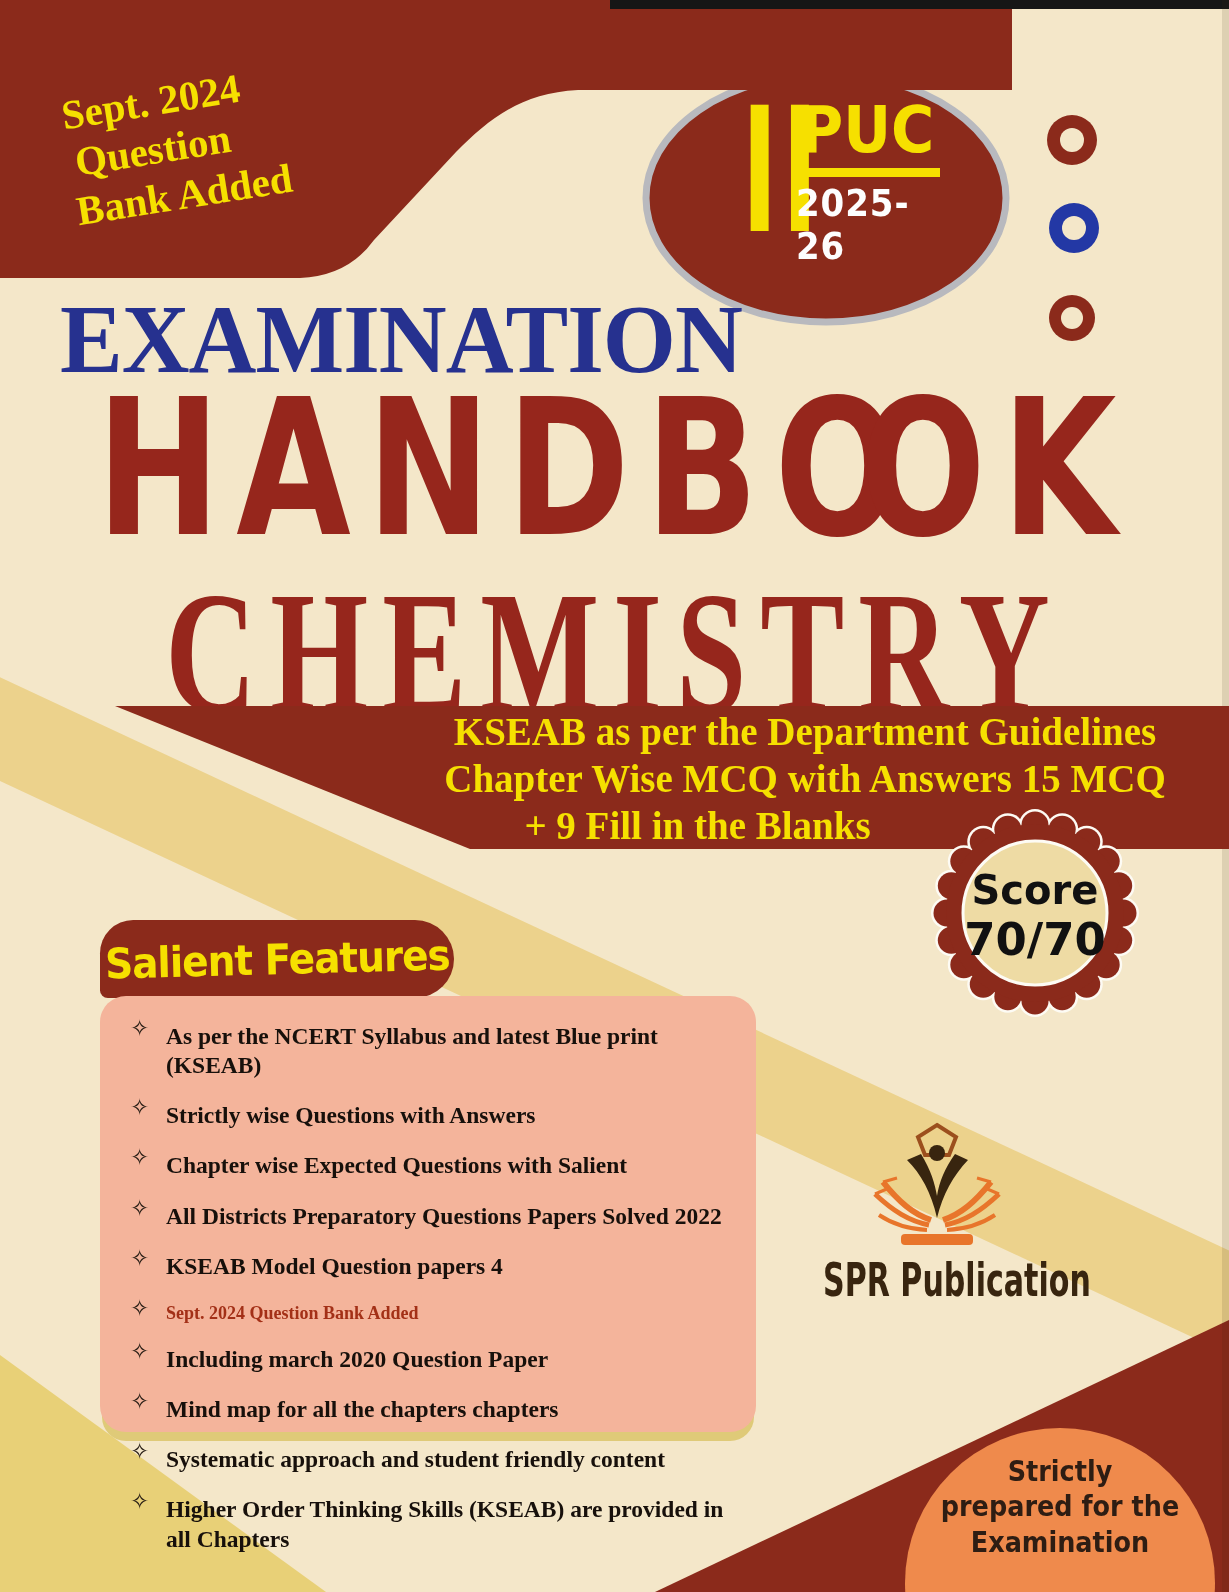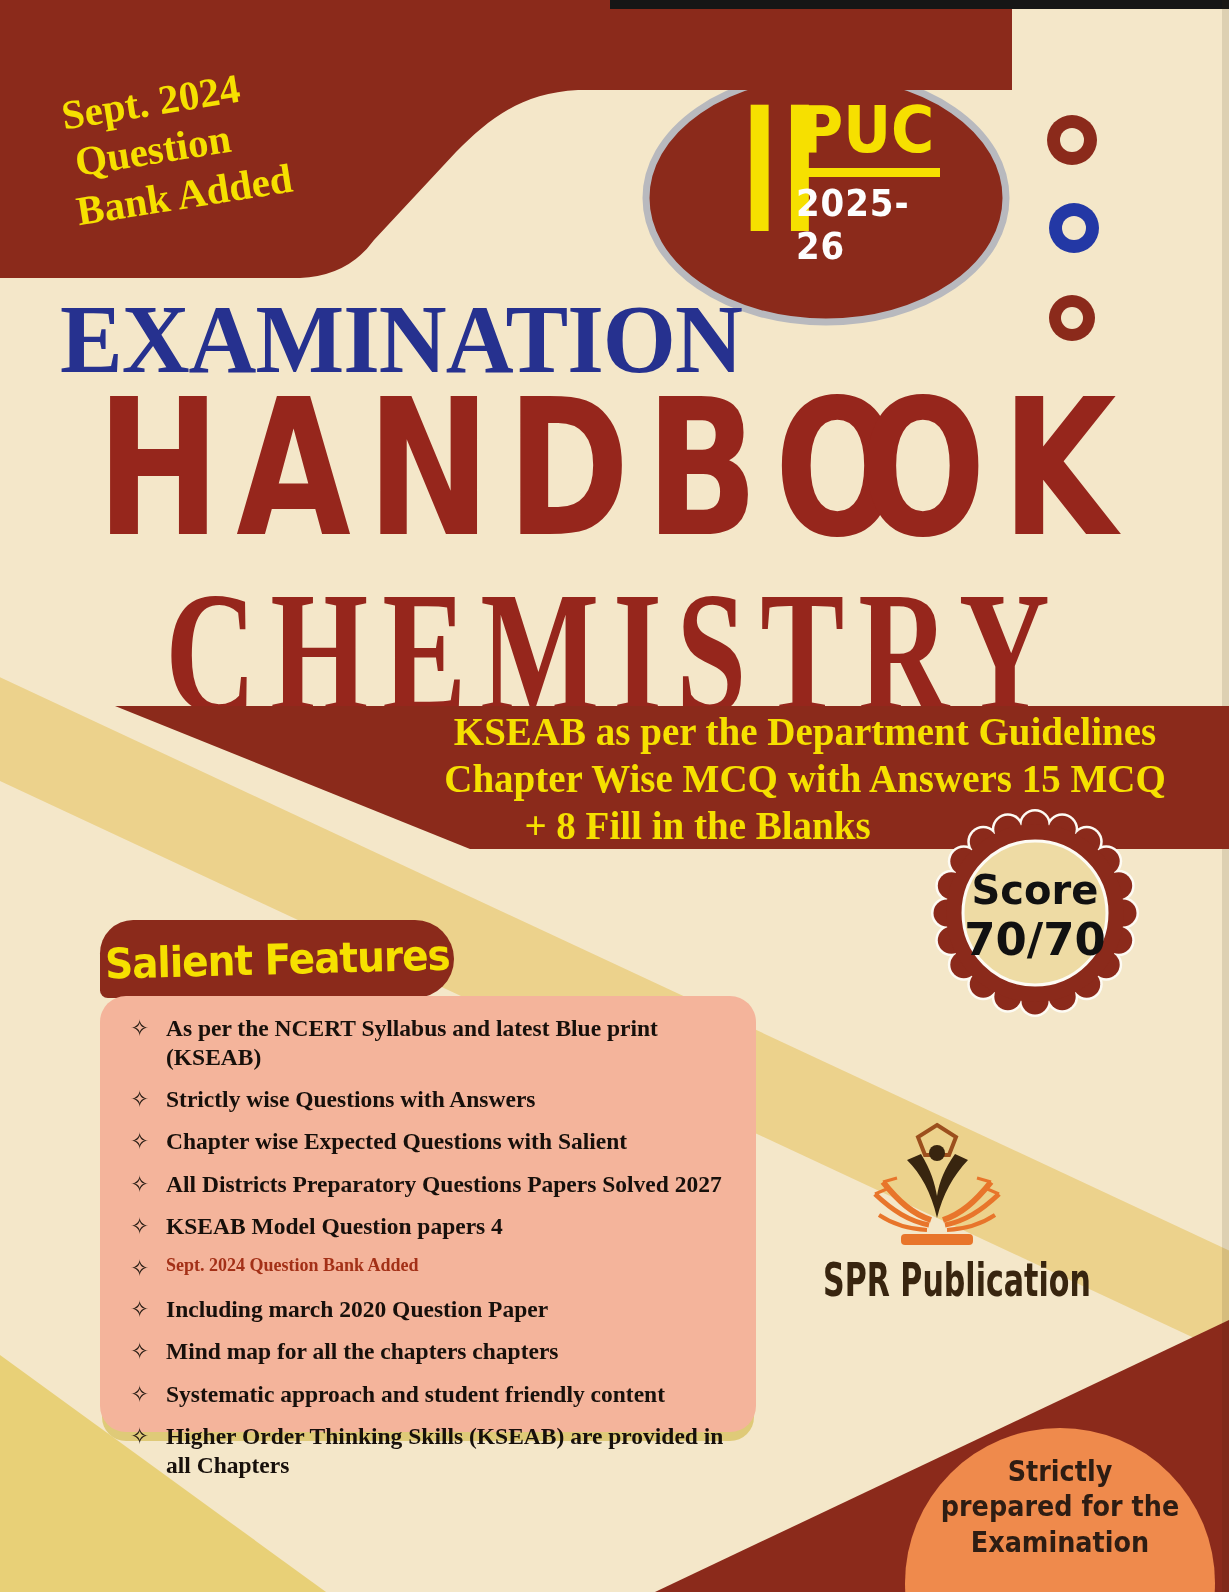--- a/index.html
+++ b/index.html
@@ -125,21 +125,21 @@
     padding:18px 22px 10px 30px;
   }
   .feature{
     display:flex; align-items:flex-start; margin-bottom:13px;
     font-weight:bold; font-size:23.5px; line-height:1.24; color:var(--black-text);
   }
   .feature .bullet{
     flex:0 0 36px; font-size:23px; line-height:1.24; color:#241a12;
     font-family:"DejaVu Sans", sans-serif;
   }
-  .feature .ftxt{flex:1;}
+  .feature .ftxt{flex:1;margin-top:8px;}
   .feature .ftxt.hl{color:var(--highlight-red); font-size:18px;}
 
   
   #publisher-logo{left:855px; top:1122px;}
   #publisher-name{
     left:760px; top:1252px; width:350px; text-align:center; color:var(--dark-brown);
     font-family:"DejaVu Sans", sans-serif; font-weight:bold; font-size:47px;
     transform:scaleX(.64); transform-origin:center top; white-space:nowrap;
   }
 
@@ -200,21 +200,21 @@
   </div>
 
   <div class="abs" id="title-examination">EXAMINATION</div>
   <div class="abs" id="title-handbook"><span>HANDB</span><span class="o1">O</span><span class="o2">O</span><span>K</span></div>
   <div class="abs" id="title-subject">CHEMISTRY</div>
 
   <div class="abs" id="guidelines-band"></div>
   <div class="abs" id="guidelines-text">
     <div class="l1">KSEAB as per the Department Guidelines</div>
     <div class="l2">Chapter Wise  MCQ with Answers 15 MCQ</div>
-    <div class="l3">+ 8 Fill in the Blanks</div>
+    <div class="l3">+ 9 Fill in the Blanks</div>
   </div>
 
   <svg class="abs" id="score-badge" width="226" height="226" viewBox="0 0 226 226">
     <g id="scallops">
         <circle cx="201" cy="113" r="16" fill="#fdfbf4"></circle>
         <circle cx="196.69297343397352" cy="140.19349550499538" r="16" fill="#fdfbf4"></circle>
         <circle cx="184.19349550499538" cy="164.72510220173763" r="16" fill="#fdfbf4"></circle>
         <circle cx="164.72510220173763" cy="184.19349550499538" r="16" fill="#fdfbf4"></circle>
         <circle cx="140.19349550499538" cy="196.69297343397352" r="16" fill="#fdfbf4"></circle>
         <circle cx="113" cy="201" r="16" fill="#fdfbf4"></circle>
@@ -275,21 +275,21 @@
     <span class="ftxt">Strictly wise Questions with Answers</span>
   </div>
 
   <div class="feature">
     <span class="bullet">✧</span>
     <span class="ftxt">Chapter wise Expected Questions with Salient</span>
   </div>
 
   <div class="feature">
     <span class="bullet">✧</span>
-    <span class="ftxt">All Districts Preparatory Questions Papers Solved 2027</span>
+    <span class="ftxt">All Districts Preparatory Questions Papers Solved 2022</span>
   </div>
 
   <div class="feature">
     <span class="bullet">✧</span>
     <span class="ftxt">KSEAB Model Question papers 4</span>
   </div>
 
   <div class="feature">
     <span class="bullet">✧</span>
     <span class="ftxt hl">Sept. 2024 Question Bank Added</span>

